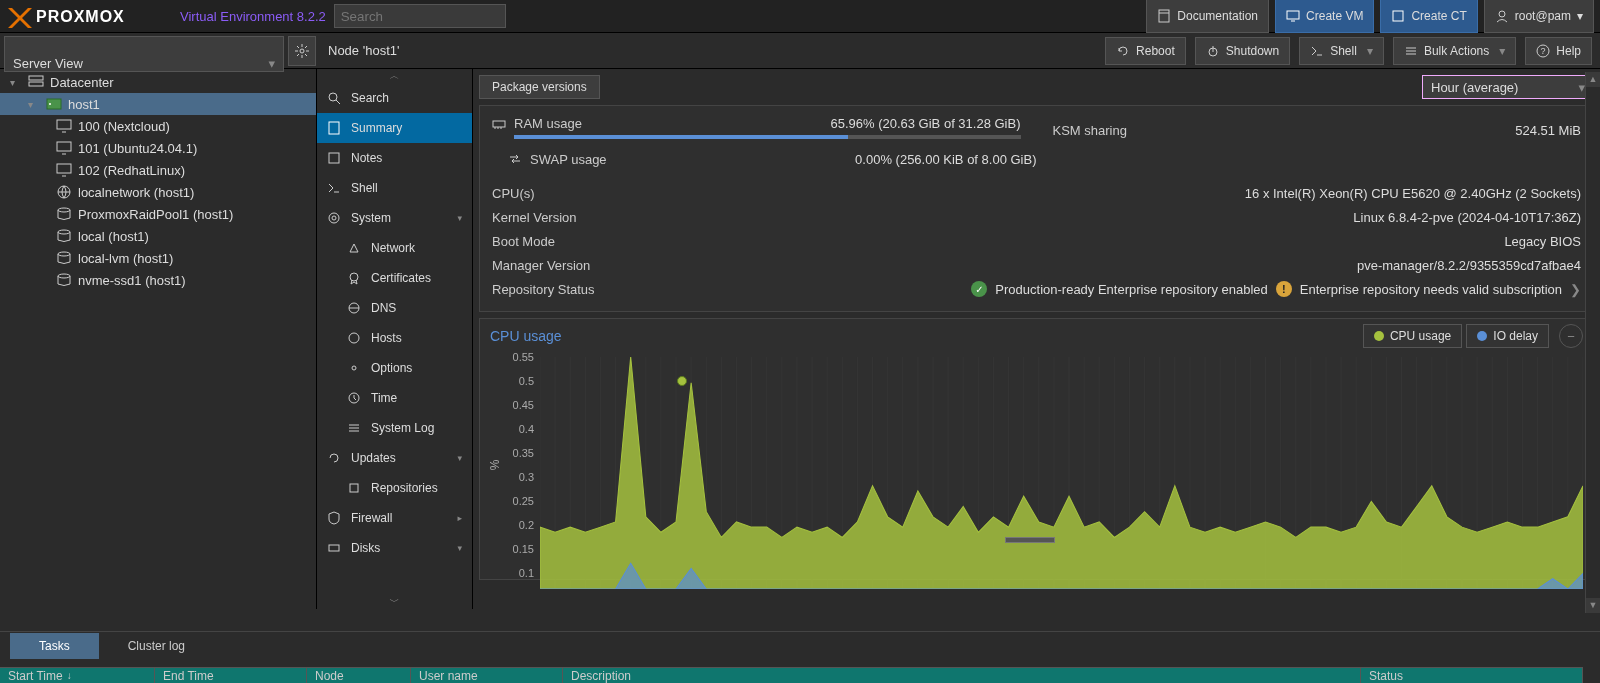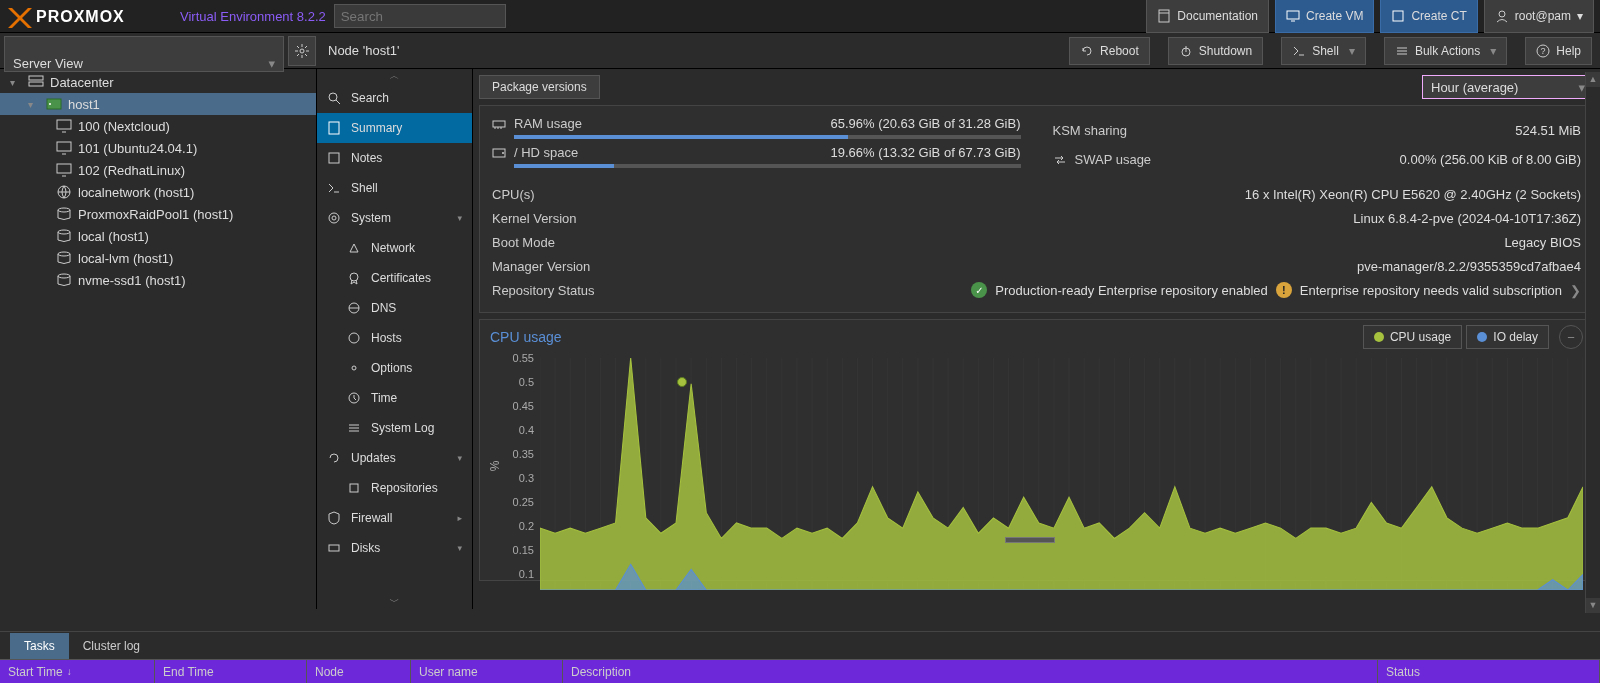--- a/index.html
+++ b/index.html
@@ -13,21 +13,21 @@
 .top-btn { background: #3d3d3d; border: 1px solid #555; color: #ddd; height: 24px; padding: 16px 10px; display: flex; align-items: center; gap: 6px; cursor: pointer; font-size: 12px; }
 .top-btn.user { background: #3d3d3d; }
 .ico { width: 14px; height: 14px; display: inline-block; }
 
 .sub-bar { height: 36px; display: flex; border-bottom: 1px solid #000; }
 .server-view { width: 280px; height: 36px; background: #3d3d3d; border: 1px solid #555; color: #ddd; display: flex; align-items: flex-end; padding: 0 8px; margin: 3px 0 3px 4px; position: relative; }
 .server-view .dd { margin-left: auto; color: #888; }
 .gear-btn { width: 28px; height: 30px; background: #3d3d3d; border: 1px solid #555; margin: 3px 4px; display: flex; align-items: center; justify-content: center; cursor: pointer; }
 .content-head { flex: 1; display: flex; align-items: center; padding: 0 8px; }
 .node-title { font-size: 13px; color: #ddd; }
-.head-actions { margin-left: auto; display: flex; gap: 18px; }
+.head-actions { margin-left: auto; display: flex; gap: 9px; }
 .act-btn { background: #3d3d3d; border: 1px solid #555; color: #ddd; height: 28px; padding: 0 10px; display: flex; align-items: center; gap: 6px; cursor: pointer; font-size: 12px; }
 .act-btn .dd { color: #888; margin-left: 4px; }
 
 .main { display: flex; height: 540px; }
 .tree-pane { width: 317px; background: #2b2b2b; border-right: 1px solid #000; padding-top: 2px; overflow: hidden; }
 .tree-item { display: flex; align-items: center; height: 22px; padding-left: 10px; gap: 6px; color: #ddd; cursor: pointer; }
 .tree-item.l1 { padding-left: 28px; }
 .tree-item.l2 { padding-left: 56px; }
 .tree-item.selected { background: #4a6b8a; }
 .tree-ico { width: 16px; height: 16px; display: inline-flex; align-items: center; justify-content: center; }
@@ -77,24 +77,24 @@
 .chart-svg { position: absolute; left: 50px; right: 0; top: 0; bottom: 0; }
 .marker { position: absolute; width: 10px; height: 10px; border-radius: 50%; background: #a5c13e; border: 1px solid #5a7a1e; transform: translate(-50%, -50%); }
 
 .scrollbar-v { position: absolute; right: 0; top: 72px; bottom: 70px; width: 15px; background: #2b2b2b; border-left: 1px solid #444; }
 .scroll-arr { height: 15px; background: #3a3a3a; text-align: center; font-size: 9px; line-height: 15px; color: #888; }
 
 .bottom-split { position: absolute; left: 6px; right: 20px; bottom: 64px; height: 8px; display: flex; justify-content: center; }
 .split-handle { width: 50px; height: 6px; background: #555; border: 1px solid #777; }
 
 .bottom-tabs { position: absolute; bottom: 24px; left: 0; right: 0; height: 28px; background: #2b2b2b; border-top: 1px solid #444; display: flex; align-items: flex-end; padding-left: 10px; }
-.btab { padding: 6px 14px; color: #ccc; font-size: 12px; cursor: pointer; }
+.btab { padding: 6px 29px; color: #ccc; font-size: 12px; cursor: pointer; }
 .btab.active { background: #4a6b8a; color: #fff; }
 
-.grid-head { position: absolute; bottom: 0; left: 0; right: 0; height: 24px; background: #6d28d9; border-top: 1px solid #555; display: flex; }
+.grid-head { position: absolute; bottom: 0; left: 0; right: 17px; height: 16px; background: #0f766e; border-top: 1px solid #555; display: flex; }
 .gh-cell { border-right: 1px solid #555; padding: 4px 8px; color: #ccc; font-size: 12px; display: flex; align-items: center; }
 .sort-arr { margin-left: 4px; font-size: 10px; }
 </style>
 </head>
 <body>
 
 <div class="top-bar">
   <div class="logo">
     <svg class="logo-svg" viewBox="0 0 170 24">
       <g fill="#e57000">
@@ -452,35 +452,20 @@
           <div class="bar-track">
               <div class="bar-fill" id="ram-fill" style="width: 65.96%;"></div>
             </div>
         </div>
         <div class="info-cell" style="padding-left:16px">
           <span class="info-label">KSM sharing</span>
           <span class="info-val">524.51 MiB</span>
         </div>
       </div>
       <div class="info-row">
-        <div class="bar-row">
-          <div class="bar-top">
-            <span class="info-label">
-                <span class="ico"><svg viewBox="0 0 14 14">
-                    <rect x="1" y="3" width="12" height="8" fill="none" stroke="#ccc"></rect>
-                    <circle cx="11" cy="7" r="1" fill="#ccc"></circle>
-                  </svg></span>
-                <span>/ HD space</span>
-              </span>
-            <span class="info-val">19.66% (13.32 GiB of 67.73 GiB)</span>
-          </div>
-          <div class="bar-track">
-              <div class="bar-fill" id="hd-fill" style="width: 19.66%;"></div>
-            </div>
-        </div>
         <div class="info-cell" style="padding-left:16px">
           <span class="info-label">
               <span class="ico"><svg viewBox="0 0 14 14">
                   <path d="M2 5 L10 5 M10 5 L8 3 M10 5 L8 7" fill="none" stroke="#ccc"></path>
                   <path d="M12 9 L4 9 M4 9 L6 7 M4 9 L6 11" fill="none" stroke="#ccc"></path>
                 </svg></span>
               <span>SWAP usage</span>
             </span>
           <span class="info-val">0.00% (256.00 KiB of 8.00 GiB)</span>
         </div>

